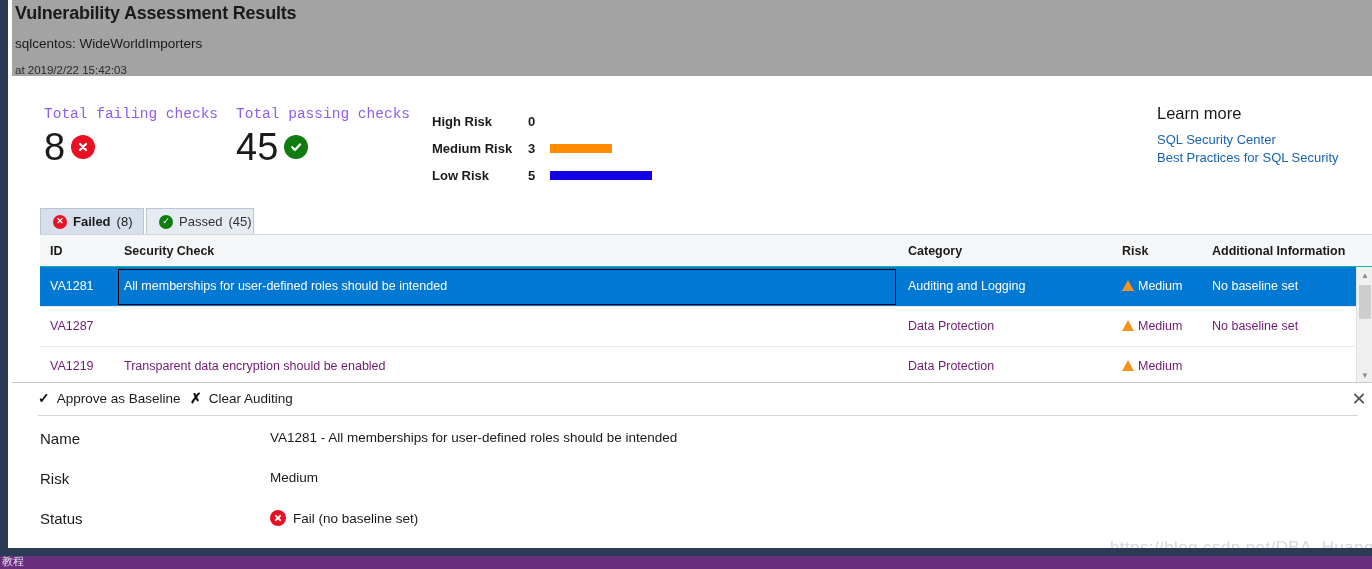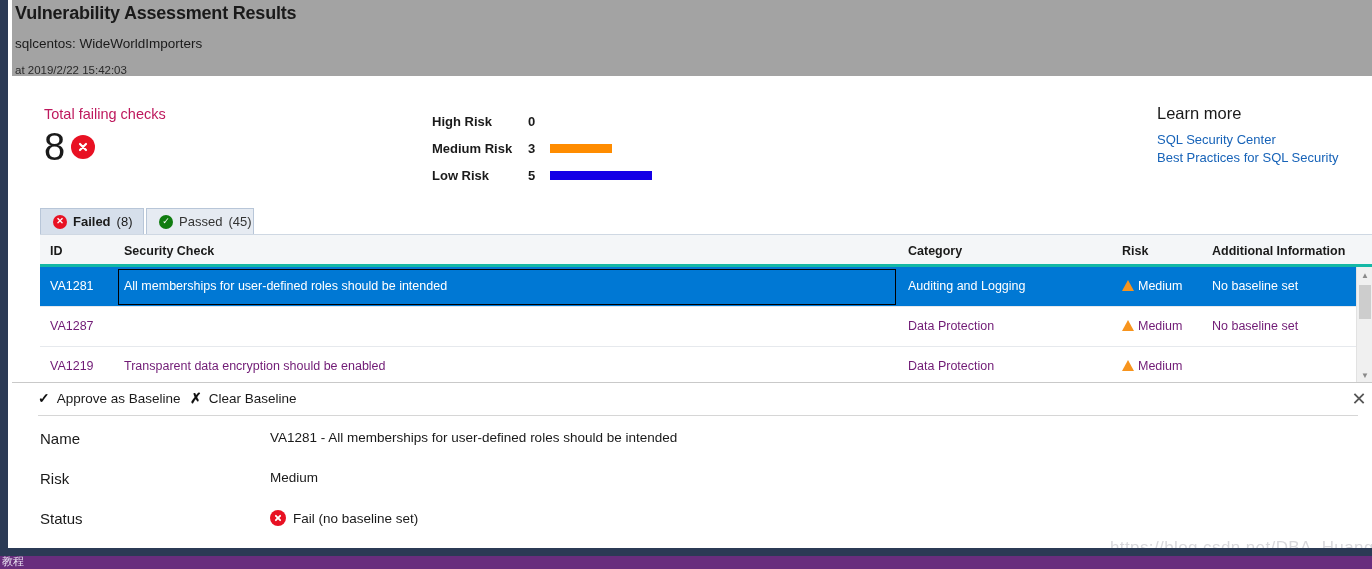--- a/index.html
+++ b/index.html
@@ -48,21 +48,21 @@
   }
 
   
   .summary {
     position: absolute; left: 12px; top: 88px;
     width: 1360px; height: 115px;
     background: #ffffff;
   }
   .stat { position: absolute; }
   .stat-label {
-    font-size: 14.5px; color: #be185d; white-space: nowrap;
+    font-size: 14.5px; color: #8b5cf6; white-space: nowrap; font-family: Liberation Mono, monospace;
   }
   .stat-row {
     display: flex; align-items: center; gap: 6px; margin-top: 6px;
   }
   .stat-value {
     font-size: 38px; color: #1a1a1a; line-height: 1;
     font-weight: 400;
   }
   .icon-circle {
     width: 24px; height: 24px; border-radius: 50%;
@@ -137,21 +137,21 @@
   .grid {
     position: absolute; left: 40px; top: 234px;
     width: 1332px; height: 148px;
     background: #ffffff;
     border-top: 1px solid #cfd8e3;
     overflow: hidden;
   }
   .grid-head {
     position: relative; height: 32px;
     background: #f4f6f8;
-    border-bottom: 3px solid #14b8a6;
+    border-bottom: 1px solid #14b8a6;
   }
   .gh {
     position: absolute; top: 9px;
     font-size: 12.5px; font-weight: bold; color: #1a1a1a;
     white-space: nowrap;
   }
   .row {
     position: relative; height: 40px;
     border-bottom: 1px solid #e6e9ed;
     background: #ffffff;
@@ -289,20 +289,31 @@
       <div class="stat-row">
         <span class="stat-value">8</span>
         <span class="icon-circle icon-fail">
           <svg width="14" height="14" viewBox="0 0 14 14" aria-hidden="true">
             <path d="M4 4 L10 10 M10 4 L4 10" stroke="#ffffff" stroke-width="2.2" stroke-linecap="round"></path>
           </svg>
         </span>
       </div>
     </div>
 
+    <div class="stat stat-passing">
+      <div class="stat-label">Total passing checks</div>
+      <div class="stat-row">
+        <span class="stat-value">45</span>
+        <span class="icon-circle icon-pass">
+          <svg width="14" height="14" viewBox="0 0 14 14" aria-hidden="true">
+            <path d="M3.2 7.2 L6 10 L11 4.4" stroke="#ffffff" stroke-width="2.2" fill="none" stroke-linecap="round" stroke-linejoin="round"></path>
+          </svg>
+        </span>
+      </div>
+    </div>
 
     <div class="risk-block">
       <div class="risk-row">
         <span class="risk-name">High Risk</span>
         <span class="risk-count">0</span>
         <span class="risk-bar" style="width:0px;"></span>
       </div>
       <div class="risk-row">
         <span class="risk-name">Medium Risk</span>
         <span class="risk-count">3</span>
@@ -380,21 +391,21 @@
     </div>
   </div>
 
   <div class="actionbar">
     <div class="act act-approve">
       <span class="act-glyph">✓</span>
       <span>Approve as Baseline</span>
     </div>
     <div class="act act-clear">
       <span class="act-glyph">✗</span>
-      <span>Clear Baseline</span>
+      <span>Clear Auditing</span>
     </div>
     <div class="close-x">✕</div>
     <div class="act-underline"></div>
   </div>
 
   <div class="details">
     <div class="det-row" style="top:14px;">
       <span class="det-label">Name</span>
       <span class="det-value">VA1281 - All memberships for user-defined roles should be intended</span>
     </div>

